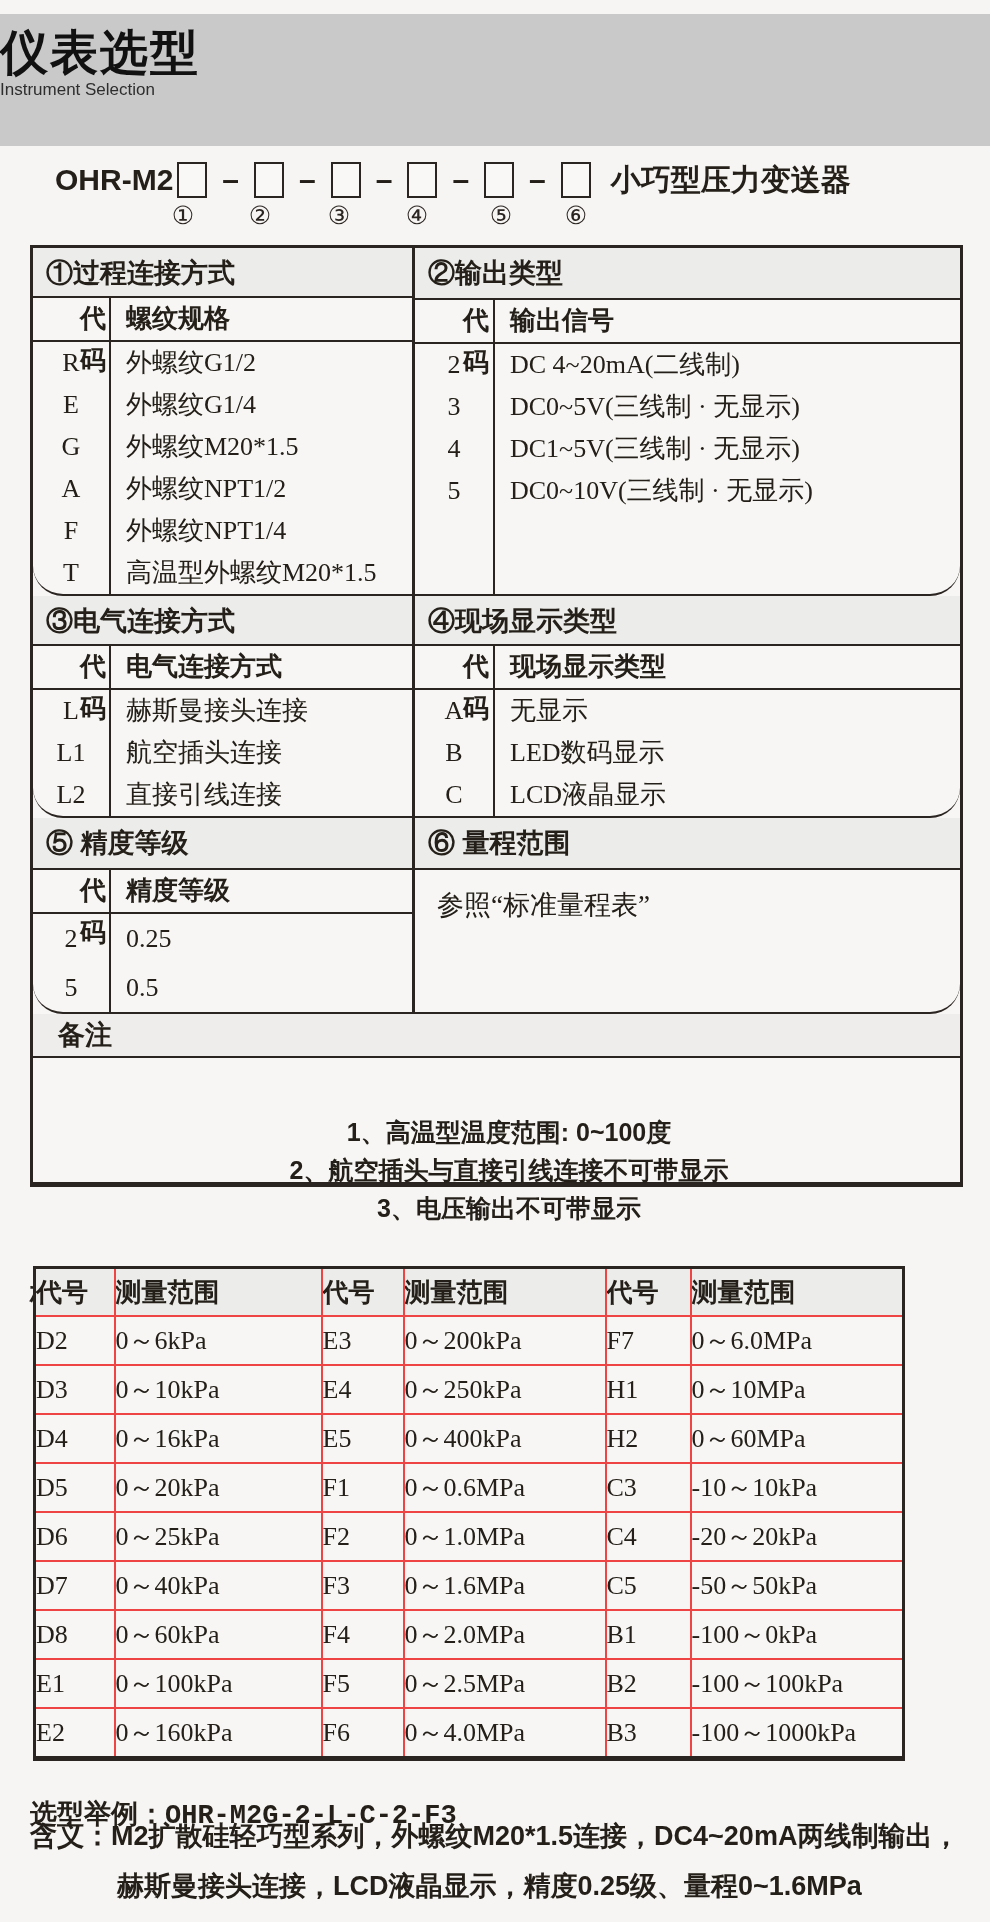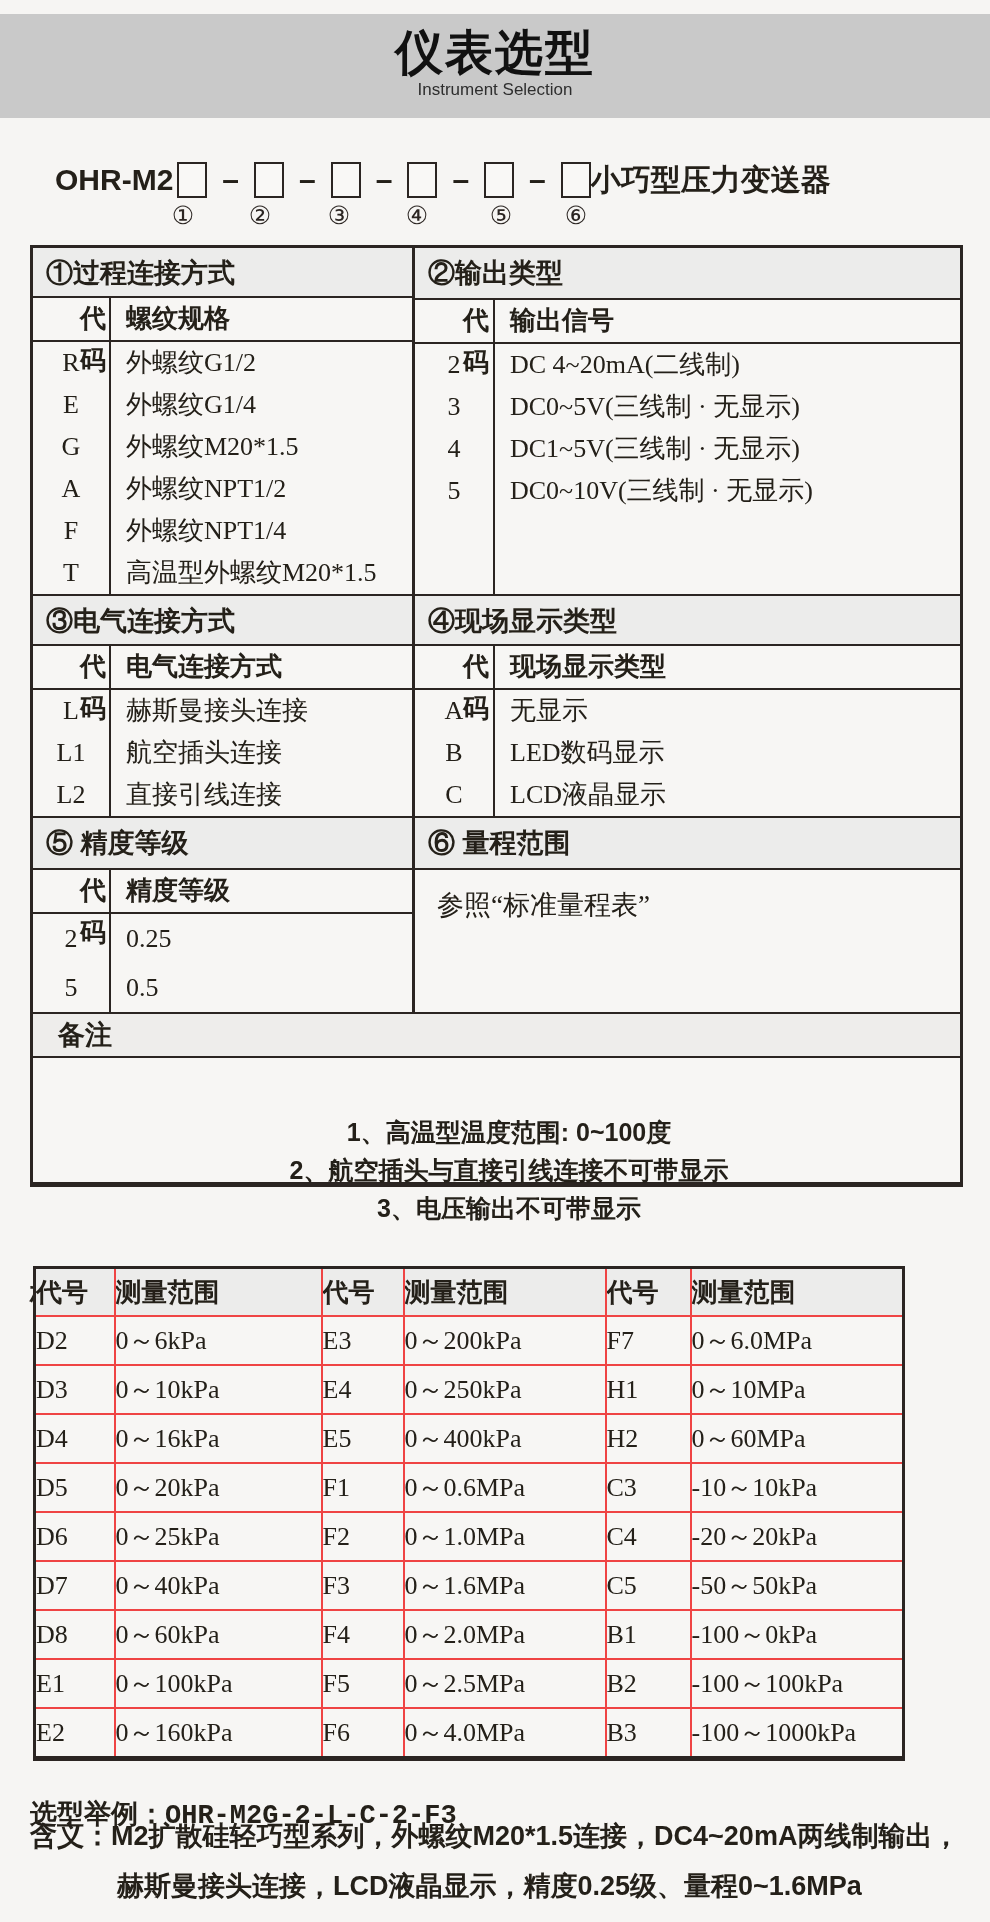--- a/index.html
+++ b/index.html
@@ -3,55 +3,55 @@
 <meta charset="utf-8">
 <style>
   html,body{margin:0;padding:0;}
   body{
     width:990px;height:1922px;position:relative;overflow:hidden;
     background:#f6f5f3;color:#242019;
     font-family:"Liberation Sans",sans-serif;
   }
   
   .topbar{
-    position:absolute;left:0;top:14px;width:990px;height:104px;
-    background:#c9c9c9;text-align:center;
+    position:absolute;left:0;top:14px;width:990px;height:132px;
+    background:#c9c9c9;text-align:left;
   }
   .topbar .title{
     font-size:48px;font-weight:bold;color:#111;letter-spacing:2px;
     margin-top:12px;line-height:54px;
   }
   .topbar .subtitle{
     font-size:17px;color:#2e2e2e;line-height:20px;
   }
   
   .model-line{
     position:absolute;left:55px;top:158px;height:44px;
     display:flex;align-items:center;
     font-weight:bold;font-size:30px;white-space:nowrap;
   }
   .model-box{
     width:30px;height:36px;border:2px solid #2b2522;background:#f9f8f6;
     display:inline-block;box-sizing:border-box;
   }
   .model-box.first{margin-left:4px;}
   .model-dash{margin:0 15px;font-weight:bold;}
-  .model-suffix{margin-left:0;}
+  .model-suffix{margin-left:20px;}
   .model-circles{position:absolute;left:0;top:202px;width:990px;height:30px;}
   .model-circles span{
     position:absolute;font-size:25px;color:#2b2522;line-height:28px;
     transform:translateX(-50%);font-family:"Liberation Serif",serif;
   }
   
   .main-table{
     position:absolute;left:30px;top:245px;width:933px;height:942px;
     border:3px solid #2b2522;border-bottom-width:5px;box-sizing:border-box;
     display:flex;flex-direction:column;background:#f7f6f4;
   }
-  .pair{display:flex;border-bottom:2px solid #2b2522;box-sizing:border-box;}
+  .pair{display:flex;border-bottom:2px solid #2b2522;box-sizing:border-box;border-radius:30px;}
   .pair-1{height:348px;}
   .pair-2{height:222px;}
   .pair-3{height:244px;}
   .half{display:flex;flex-direction:column;box-sizing:border-box;height:100%;}
   .half.left{width:382px;border-right:3px solid #2b2522;}
   .half.right{flex:1;}
   .sec-title{
     height:52px;line-height:50px;background:#ececeb;
     border-bottom:2px solid #2b2522;box-sizing:border-box;
     font-weight:bold;font-size:27px;padding-left:13px;

